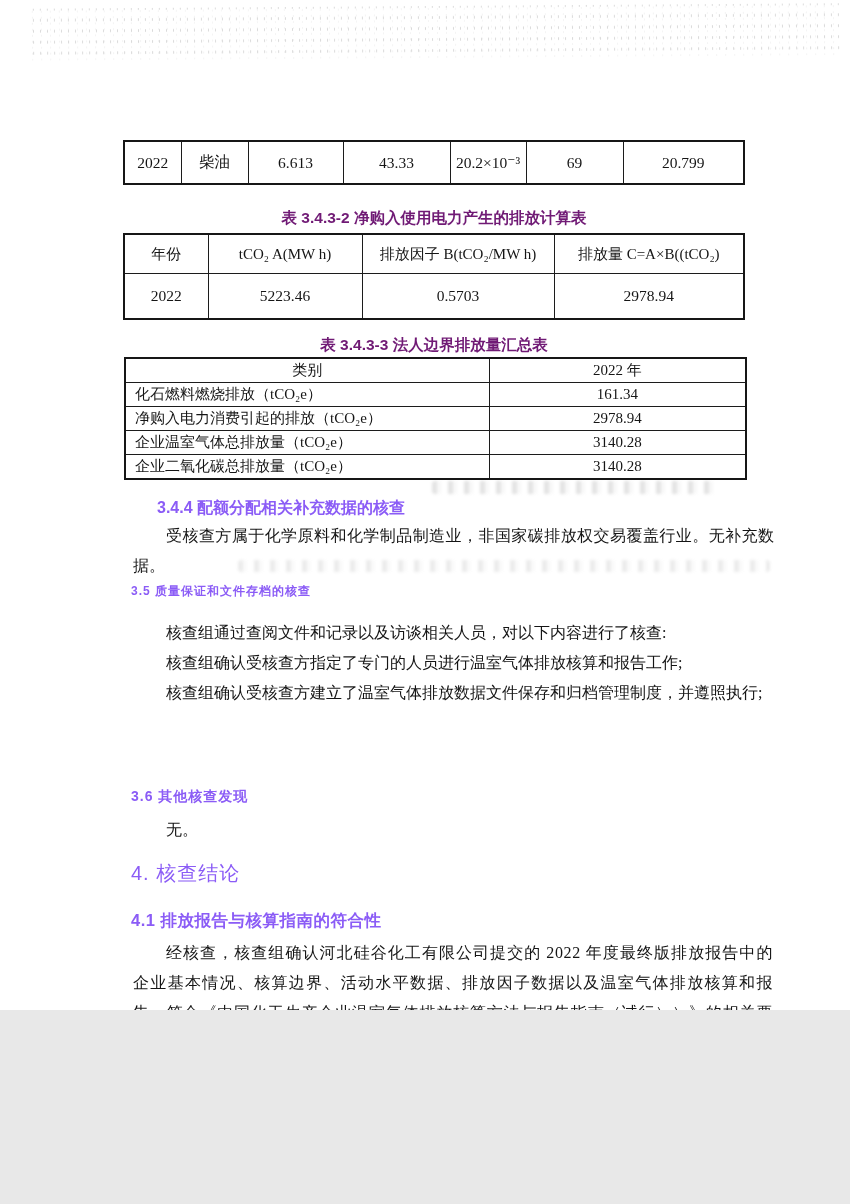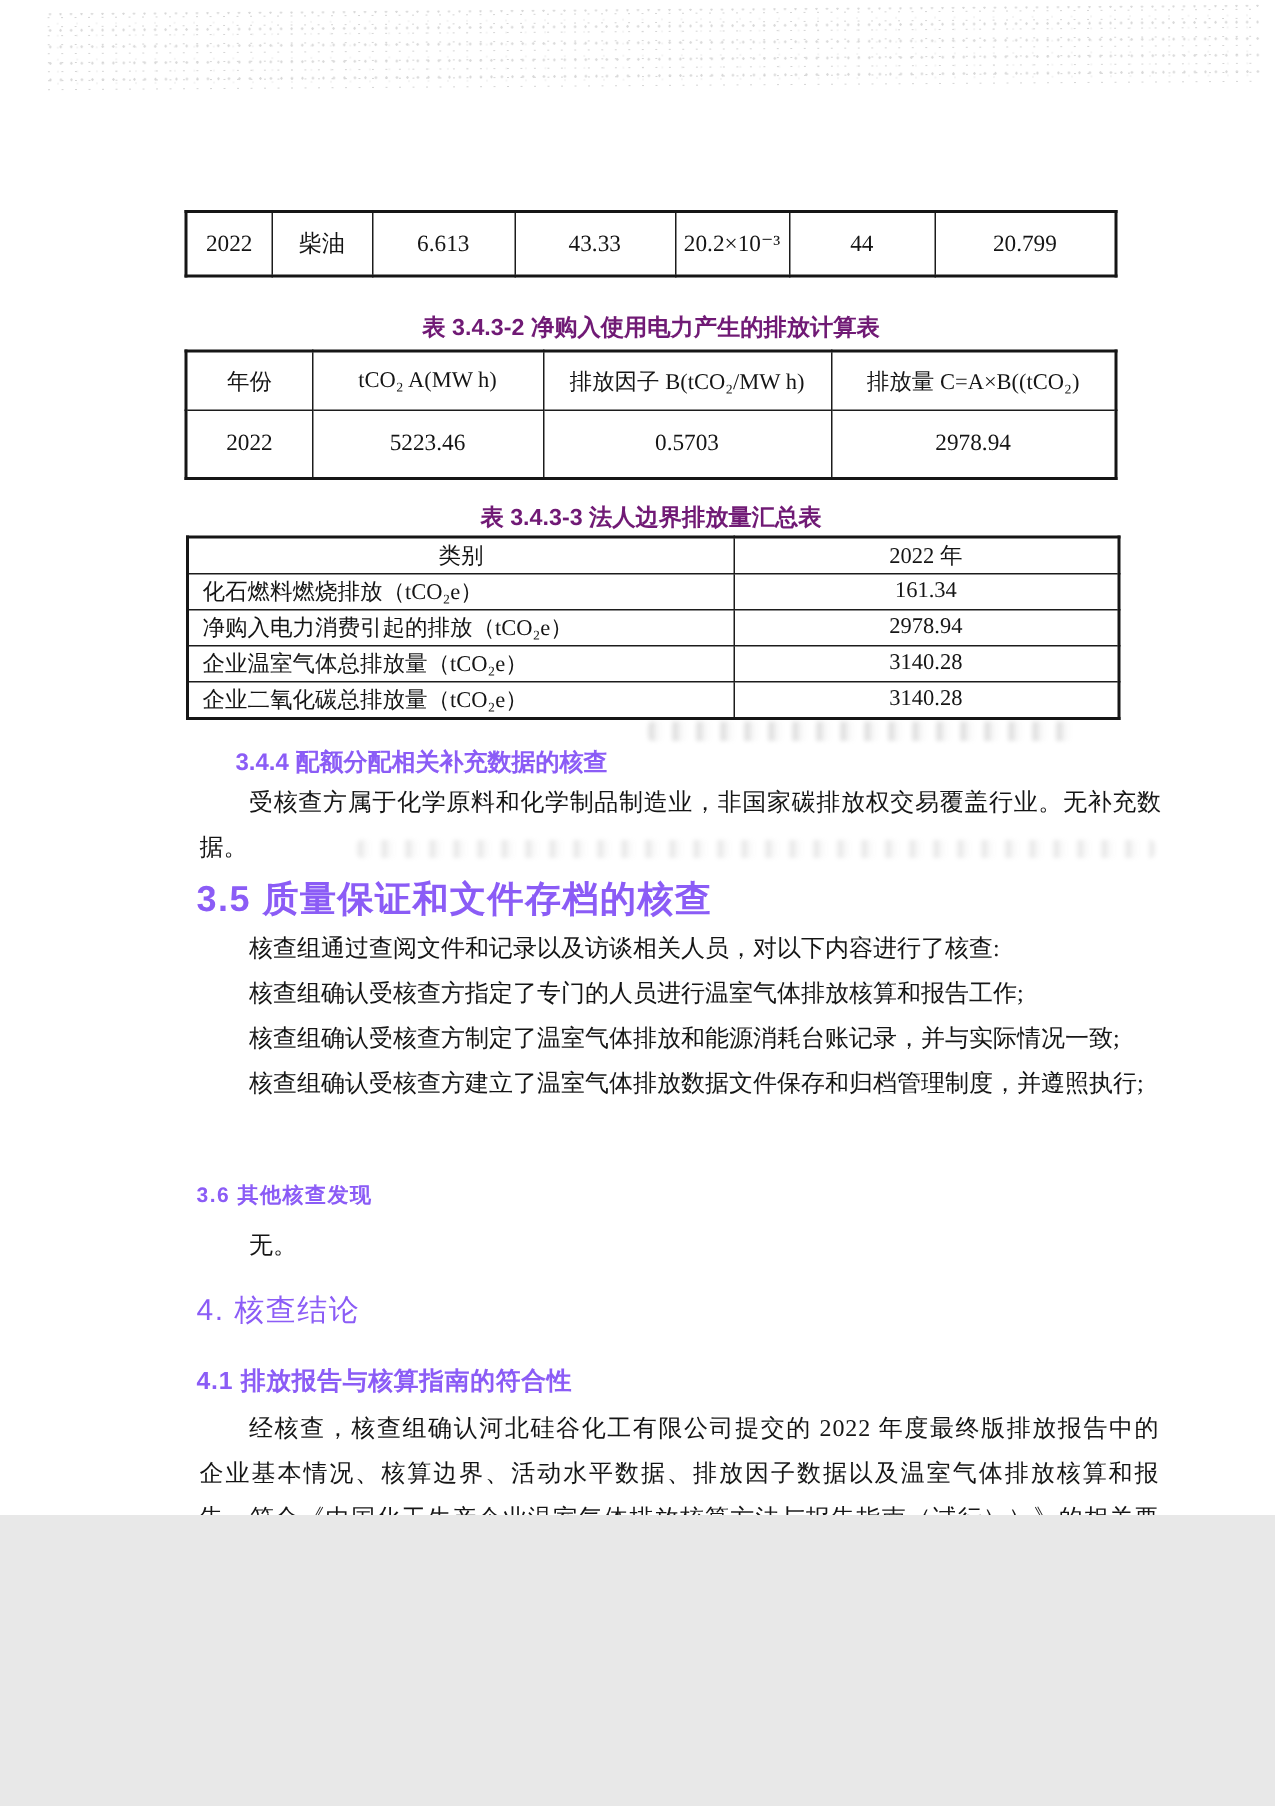--- a/index.html
+++ b/index.html
@@ -50,21 +50,21 @@
   #table2 .hrow td{height:38px;font-size:15px;}
   #table2 .drow td{height:44px;}
   #table3{position:absolute;top:357px;left:124px;width:621px;}
   #table3 td{height:23px;font-size:15px;}
   #table3 td.lbl{text-align:left;padding-left:9px;}
   
   .h-sans{font-family:"Liberation Sans","DejaVu Sans",sans-serif;color:#8b5cf6;}
   .h344{position:absolute;top:498px;left:157px;font-weight:bold;font-size:16px;}
   .p344{position:absolute;top:521px;left:133px;width:641px;
     font-size:16px;line-height:30px;text-indent:33px;text-align:justify;}
-  .h35{position:absolute;top:583px;left:131px;font-weight:bold;font-size:24px;letter-spacing:1px;}
+  .h35{position:absolute;top:583px;left:131px;font-weight:bold;font-size:12px;letter-spacing:1px;}
   .paras35{position:absolute;top:618px;left:133px;width:642px;}
   .paras35 p{margin:0;font-size:16px;line-height:30px;text-indent:33px;text-align:justify;}
   .h36{position:absolute;top:788px;left:131px;font-weight:bold;font-size:14px;letter-spacing:1px;}
   .p36{position:absolute;top:820px;left:166px;font-size:16px;}
   .h4{position:absolute;top:860px;left:131px;font-weight:500;font-size:20px;letter-spacing:1px;}
   .h41{position:absolute;top:910px;left:131px;font-weight:bold;font-size:16.5px;letter-spacing:0.5px;}
   .p41{position:absolute;top:938px;left:133px;width:640px;
     font-size:16px;line-height:30px;text-indent:33px;text-align:justify;letter-spacing:0.6px;}
   .pageno{position:absolute;top:1092px;left:0;width:850px;text-align:center;
     font-weight:bold;font-size:13.5px;}
@@ -88,21 +88,21 @@
         <col style="width:97px">
       <col style="width:121px">
     </colgroup>
     <tbody>
         <tr>
       <td>2022</td>
       <td>柴油</td>
       <td>6.613</td>
       <td>43.33</td>
       <td>20.2×10⁻³</td>
-      <td>44</td>
+      <td>69</td>
       <td>20.799</td>
     </tr>
   </tbody>
     </table>
 
   <div class="tbl-title" style="top:208px">表 3.4.3-2  净购入使用电力产生的排放计算表</div>
   <table id="table2" class="doc-table">
     <colgroup>
       <col style="width:84px">
         <col style="width:154px">
@@ -155,21 +155,20 @@
   </tbody>
     </table>
 
   <div class="h344 h-sans">3.4.4 配额分配相关补充数据的核查</div>
   <div class="p344">受核查方属于化学原料和化学制品制造业，非国家碳排放权交易覆盖行业。无补充数据。</div>
 
   <div class="h35 h-sans">3.5 质量保证和文件存档的核查</div>
   <div class="paras35">
     <p>核查组通过查阅文件和记录以及访谈相关人员，对以下内容进行了核查:</p>
     <p>核查组确认受核查方指定了专门的人员进行温室气体排放核算和报告工作;</p>
-    <p>核查组确认受核查方制定了温室气体排放和能源消耗台账记录，并与实际情况一致;</p>
     <p>核查组确认受核查方建立了温室气体排放数据文件保存和归档管理制度，并遵照执行;</p>
   </div>
 
   <div class="h36 h-sans">3.6 其他核查发现</div>
   <div class="p36">无。</div>
 
   <div class="h4 h-sans">4. 核查结论</div>
   <div class="h41 h-sans">4.1 排放报告与核算指南的符合性</div>
   <div class="p41">经核查，核查组确认河北硅谷化工有限公司提交的 2022 年度最终版排放报告中的企业基本情况、核算边界、活动水平数据、排放因子数据以及温室气体排放核算和报告，符合《中国化工生产企业温室气体排放核算方法与报告指南（试行））》的相关要求，企业备案的监测计划中的版本及修订情况、报告主体描述、核算边界和主要排放设施、活动数据和排放因子的确定方式、数据质量控制和质量保证相关规定等符合《中国化工</div>
 

